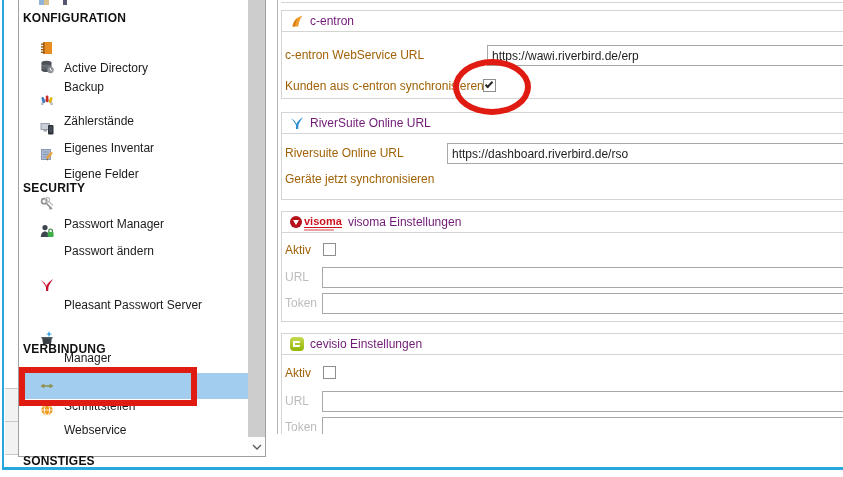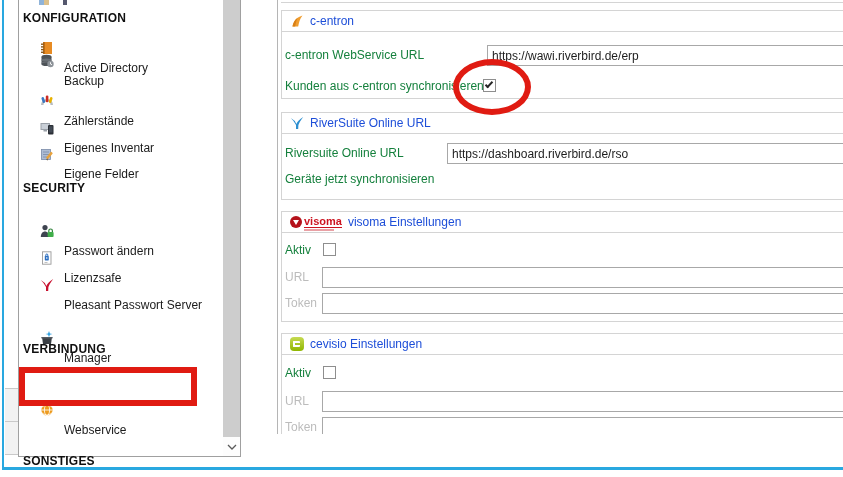--- a/index.html
+++ b/index.html
@@ -12,21 +12,21 @@
   
   .win-left   { position:absolute; left:2px; top:0; width:2px; height:470px; background:#29a8e0; }
   .win-bottom { position:absolute; left:2px; top:467px; width:841px; height:3px; background:#29a8e0; }
 
   
   .gutter-box { position:absolute; left:5px; width:13px; background:#f2f2f2; border-top:1px solid #c9c9c9; }
   .gutter-box.b2 { border-bottom:1px solid #c9c9c9; }
 
   
   .sidebar {
-    position:absolute; left:18px; top:0; width:223px; height:457px;
+    position:absolute; left:18px; top:0; width:248px; height:457px;
     background:#fff; border-left:1px solid #a0a0a0; border-right:1px solid #a0a0a0;
     border-bottom:1px solid #a0a0a0;
   }
   .section-header { position:absolute; left:4px; height:16px; line-height:16px;
     font-weight:bold; color:#101010; letter-spacing:0.2px; }
   .srow { position:absolute; left:1px; width:229px; height:26px; display:flex; align-items:center; }
   .srow .icn { position:absolute; left:20px; width:14px; height:14px; display:flex; }
   .srow .lbl { position:absolute; left:44px; white-space:nowrap;margin-top:40px; }
   .srow.selected { background:#a2cdee; }
   .top-sliver { position:absolute; left:20px; top:0; height:5px; display:flex; }
@@ -38,22 +38,22 @@
   .sb-down  { position:absolute; left:0; top:437px; width:17px; height:19px; background:#fdfdfd;
               display:flex; align-items:center; justify-content:center; }
 
   
   .main-clip { position:absolute; left:277px; top:0; width:566px; height:434px;
                overflow:hidden; border-left:1px solid #b5b5b5; background:#fff; }
   .prev-box-edge { position:absolute; left:3px; top:2px; width:600px; height:1px; background:#d4d4d4; }
   .groupbox { position:absolute; left:3px; width:600px; border:1px solid #d4d4d4; background:#fff; }
   .gb-header { height:21px; border-bottom:1px solid #d4d4d4; display:flex; align-items:center;
                padding-left:8px; gap:6px; }
-  .gb-title { color:#1d4ed8; white-space:nowrap; }
-  .fld-label { position:absolute; height:21px; line-height:21px; white-space:nowrap; color:#15803d; }
+  .gb-title { color:#701a75; white-space:nowrap; }
+  .fld-label { position:absolute; height:21px; line-height:21px; white-space:nowrap; color:#a16207; }
   .fld-label.dim { color:#bcbcbc; }
   .txt { position:absolute; height:21px; border:1px solid #a8a8a8; background:#fff;
          font-family:"Liberation Sans", sans-serif; font-size:12px; color:#1e1e1e;
          padding:0 4px; outline:none; }
   .cbx { position:absolute; width:13px; height:13px; border:1px solid #8e8e8e; background:#fff; }
   .cbx .mark { display:none; }
   .cbx.checked .mark { display:block; width:8px; height:4px; margin:2px 0 0 1px;
         border-left:2px solid #262626; border-bottom:2px solid #262626; transform:rotate(-47deg); }
 
   
@@ -104,21 +104,21 @@
           <rect x="3" y="1" width="2" height="12" fill="#c06c12"></rect>
           <rect x="1" y="2.5" width="3" height="1.4" fill="#8a5b1f"></rect>
           <rect x="1" y="5.2" width="3" height="1.4" fill="#8a5b1f"></rect>
           <rect x="1" y="7.9" width="3" height="1.4" fill="#8a5b1f"></rect>
           <rect x="1" y="10.6" width="3" height="1.4" fill="#8a5b1f"></rect>
         </svg>
     </span>
     <span class="lbl">Active Directory</span>
   </div>
 
-  <div class="srow" style="top:48px;">
+  <div class="srow" style="top:54px;">
     <span class="icn">
       <svg width="14" height="14">
           <ellipse cx="6.5" cy="2.8" rx="5" ry="2" fill="#4d5358"></ellipse>
           <rect x="1.5" y="2.8" width="10" height="7.5" fill="#4d5358"></rect>
           <ellipse cx="6.5" cy="6" rx="5" ry="1.6" fill="#6a7075"></ellipse>
           <ellipse cx="6.5" cy="9" rx="5" ry="1.6" fill="#6a7075"></ellipse>
           <ellipse cx="6.5" cy="10.3" rx="5" ry="1.8" fill="#4d5358"></ellipse>
           <circle cx="10.5" cy="10" r="3.2" fill="#8d9399"></circle>
           <path d="M10.5,8.3 L10.5,10 L12,10.8" stroke="#fff" stroke-width="0.9" fill="none"></path>
         </svg>
@@ -160,45 +160,45 @@
           <line x1="3" y1="10" x2="7" y2="10" stroke="#7a8aa8" stroke-width="0.8"></line>
           <rect x="8.2" y="4.5" width="2.4" height="8" rx="0.6" fill="#e8a23c" transform="rotate(40 9.4 8.5)"></rect>
           <path d="M6.2,12.6 L8.2,13.4 L7.2,11.4 Z" fill="#5d4a2a" transform="rotate(40 7.2 12.4)"></path>
         </svg>
     </span>
     <span class="lbl">Eigene Felder</span>
   </div>
 
   <div class="section-header" style="top:180px;">SECURITY</div>
 
+  <div class="srow" style="top:191px;">
+    <span class="icn">
+      <svg width="14" height="14">
+          <circle cx="4.2" cy="4.2" r="2.6" fill="none" stroke="#8f8f8f" stroke-width="1.6"></circle>
+          <line x1="6" y1="6" x2="12" y2="12" stroke="#8f8f8f" stroke-width="1.6"></line>
+          <line x1="10" y1="10" x2="10" y2="12.5" stroke="#8f8f8f" stroke-width="1.4"></line>
+          <circle cx="7.4" cy="2.8" r="2.2" fill="none" stroke="#bdbdbd" stroke-width="1.3"></circle>
+          <line x1="9" y1="4.5" x2="13" y2="8.5" stroke="#bdbdbd" stroke-width="1.3"></line>
+        </svg>
+    </span>
+    <span class="lbl">Passwort Manager</span>
+  </div>
 
   <div class="srow" style="top:218px;">
     <span class="icn">
       <svg width="14" height="14">
           <circle cx="5" cy="3.6" r="2.6" fill="#3e4450"></circle>
           <path d="M0.8,13 C0.8,9.8 2.6,7.6 5,7.6 C7.4,7.6 9.2,9.8 9.2,13 Z" fill="#3e4450"></path>
           <rect x="7.6" y="8" width="6" height="5" rx="1" fill="#3fae49"></rect>
           <path d="M8.8,8 V6.8 a1.8,1.8 0 0 1 3.6,0 V8" fill="none" stroke="#2d8038" stroke-width="1.2"></path>
         </svg>
     </span>
     <span class="lbl">Passwort ändern</span>
   </div>
 
-  <div class="srow" style="top:245px;">
-    <span class="icn">
-      <svg width="14" height="14">
-          <rect x="2.5" y="0.8" width="8.5" height="12.4" fill="#fefefe" stroke="#9a9a9a" stroke-width="0.9"></rect>
-          <rect x="4.8" y="5" width="4" height="4.4" rx="0.6" fill="#2d6fc0"></rect>
-          <path d="M5.8,5 V4 a1,1 0 0 1 2,0 V5" fill="none" stroke="#2d6fc0" stroke-width="1"></path>
-          <circle cx="6.8" cy="7" r="0.8" fill="#fff"></circle>
-          <rect x="4.5" y="11" width="3" height="1" fill="#c0c0c0"></rect>
-        </svg>
-    </span>
-    <span class="lbl">Lizenzsafe</span>
-  </div>
 
   <div class="srow" style="top:272px;">
     <span class="icn">
       <svg width="14" height="14">
           <path d="M0.8,2 Q4.8,4 6.3,8 Q7.8,4.4 13.2,1 Q9.4,6 8.4,9 L8.2,13 L6,13 L6,9 Q4,5 0.8,2 Z" fill="#c8102e"></path>
         </svg>
     </span>
     <span class="lbl">Pleasant Passwort Server</span>
   </div>
 
@@ -209,20 +209,30 @@
       <svg width="14" height="14">
           <path d="M2,6 L12,6 L11,13 L3,13 Z" fill="#3a3f45"></path>
           <path d="M1.2,6 L12.8,6 L12.4,7.6 L1.6,7.6 Z" fill="#54595f"></path>
           <path d="M9,0 L9.9,2.4 L12.4,3 L9.9,3.8 L9,6.2 L8.1,3.8 L5.6,3 L8.1,2.4 Z" fill="#2d9fe0"></path>
         </svg>
     </span>
     <span class="lbl">Manager</span>
   </div>
 
 
+  <div class="srow selected" style="top:373px;">
+    <span class="icn">
+      <svg width="14" height="14">
+          <line x1="3.4" y1="7" x2="10.6" y2="7" stroke="#8e9150" stroke-width="1.6"></line>
+          <path d="M0.4,7 L4.4,4.4 L4.4,9.6 Z" fill="#8e9150"></path>
+          <path d="M13.6,7 L9.6,4.4 L9.6,9.6 Z" fill="#8e9150"></path>
+        </svg>
+    </span>
+    <span class="lbl">Schnittstellen</span>
+  </div>
 
   <div class="srow" style="top:397px;">
     <span class="icn">
       <svg width="14" height="14">
           <circle cx="7" cy="7" r="5.6" fill="#ed9b1f"></circle>
           <ellipse cx="7" cy="7" rx="2.6" ry="5.6" fill="none" stroke="#fff" stroke-width="0.8"></ellipse>
           <line x1="1.4" y1="7" x2="12.6" y2="7" stroke="#fff" stroke-width="0.8"></line>
           <path d="M2.2,4 A6.5,6.5 0 0 1 11.8,4" fill="none" stroke="#fff" stroke-width="0.8"></path>
           <path d="M2.2,10 A6.5,6.5 0 0 0 11.8,10" fill="none" stroke="#fff" stroke-width="0.8"></path>
         </svg>

